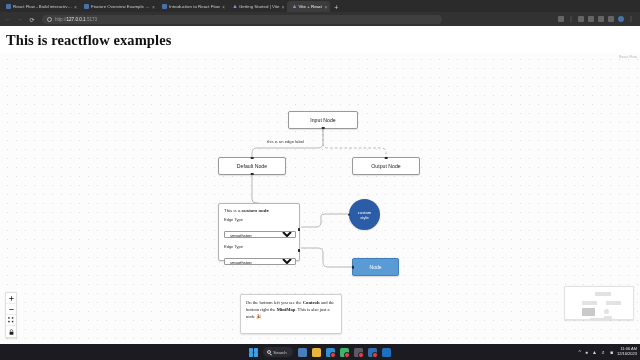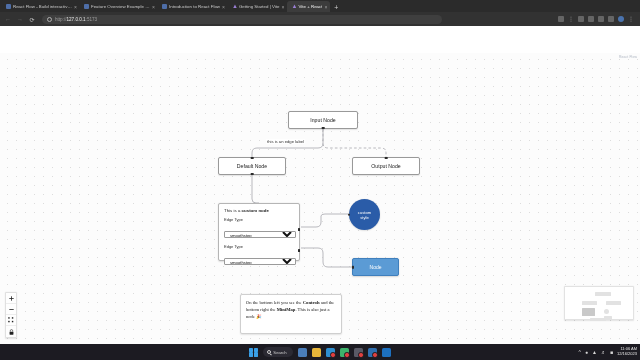--- a/index.html
+++ b/index.html
@@ -246,20 +246,21 @@
       <span class="ic"></span>
       <span class="ic"></span>
       <span class="ic"></span>
       <span class="ic"></span>
       <span class="ic circle"></span>
       <span class="ic dots">⋮</span>
     </div>
   </div>
 
   <div class="page">
+    <div class="page-title">This is reactflow examples</div>
 
     <div class="flow-wrap">
       <div class="flow"></div>
       <div class="attrib">React Flow</div>
 
       <svg class="edges" viewBox="0 0 640 291" preserveAspectRatio="none">
 
         <path d="M323,76 L323,90 Q323,95 318,95 L257,95 Q252,95 252,100 L252,104" fill="none" stroke="#b1b1b7" stroke-width="0.9"></path>
 
         <path d="M323,76 L323,90 Q323,95 328,95 L381,95 Q386,95 386,100 L386,104" fill="none" stroke="#b1b1b7" stroke-width="0.9" stroke-dasharray="2.6 2.2"></path>

